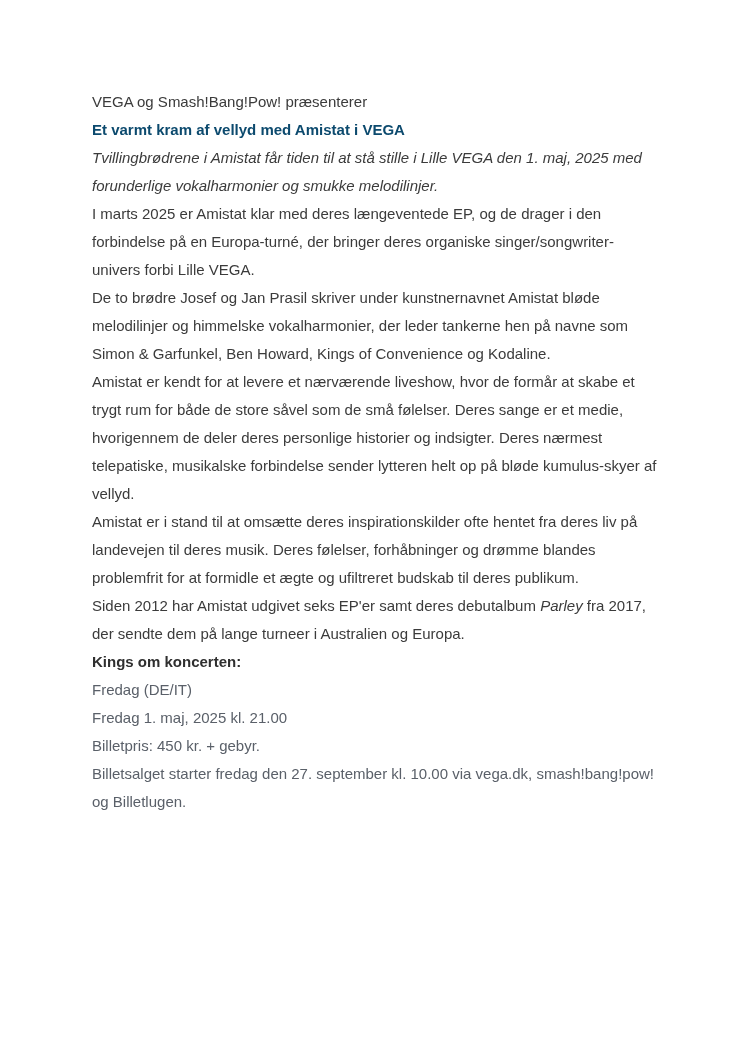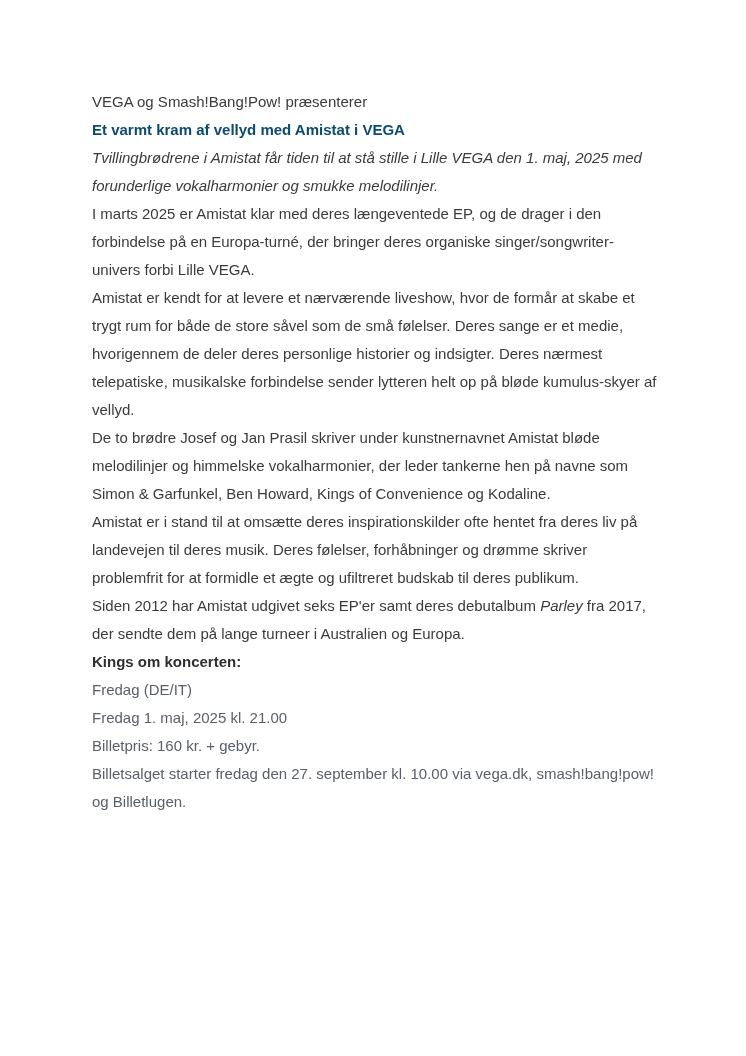--- a/index.html
+++ b/index.html
@@ -48,32 +48,32 @@
 <div class="page">
 
   <p>VEGA og Smash!Bang!Pow! præsenterer</p>
 
   <p class="bold">Et varmt kram af vellyd med Amistat i VEGA</p>
 
   <p class="italic">Tvillingbrødrene i Amistat får tiden til at stå stille i Lille VEGA den 1. maj, 2025 med forunderlige vokalharmonier og smukke melodilinjer.</p>
 
   <p class="para">I marts 2025 er Amistat klar med deres længeventede EP, og de drager i den forbindelse på en Europa-turné, der bringer deres organiske singer/songwriter-univers forbi Lille VEGA.</p>
 
+  <p class="para">De to brødre Josef og Jan Prasil skriver under kunstnernavnet Amistat bløde melodilinjer og himmelske vokalharmonier, der leder tankerne hen på navne som Simon &amp; Garfunkel, Ben Howard, Kings of Convenience og Kodaline.</p>
+
   <p class="para">Amistat er kendt for at levere et nærværende liveshow, hvor de formår at skabe et trygt rum for både de store såvel som de små følelser. Deres sange er et medie, hvorigennem de deler deres personlige historier og indsigter. Deres nærmest telepatiske, musikalske forbindelse sender lytteren helt op på bløde kumulus-skyer af vellyd.</p>
 
-  <p class="para">De to brødre Josef og Jan Prasil skriver under kunstnernavnet Amistat bløde melodilinjer og himmelske vokalharmonier, der leder tankerne hen på navne som Simon &amp; Garfunkel, Ben Howard, Kings of Convenience og Kodaline.</p>
-
-  <p class="para">Amistat er i stand til at omsætte deres inspirationskilder ofte hentet fra deres liv på landevejen til deres musik. Deres følelser, forhåbninger og drømme skriver problemfrit for at formidle et ægte og ufiltreret budskab til deres publikum.</p>
+  <p class="para">Amistat er i stand til at omsætte deres inspirationskilder ofte hentet fra deres liv på landevejen til deres musik. Deres følelser, forhåbninger og drømme blandes problemfrit for at formidle et ægte og ufiltreret budskab til deres publikum.</p>
 
   <p class="para"><span>Siden 2012 har Amistat udgivet seks EP'er samt deres debutalbum </span><span class="italic">Parley</span><span> fra 2017, der sendte dem på lange turneer i Australien og Europa.</span></p>
 
   <p class="facts-heading">Kings om koncerten:</p>
 
   <p class="fact">Fredag (DE/IT)</p>
 
   <p class="fact">Fredag 1. maj, 2025 kl. 21.00</p>
 
 
-  <p class="fact">Billetpris: 160 kr. + gebyr.</p>
+  <p class="fact">Billetpris: 450 kr. + gebyr.</p>
 
   <p class="fact">Billetsalget starter fredag den 27. september kl. 10.00 via vega.dk, smash!bang!pow! og Billetlugen.</p>
 
 </div>
 
 </body></html>

